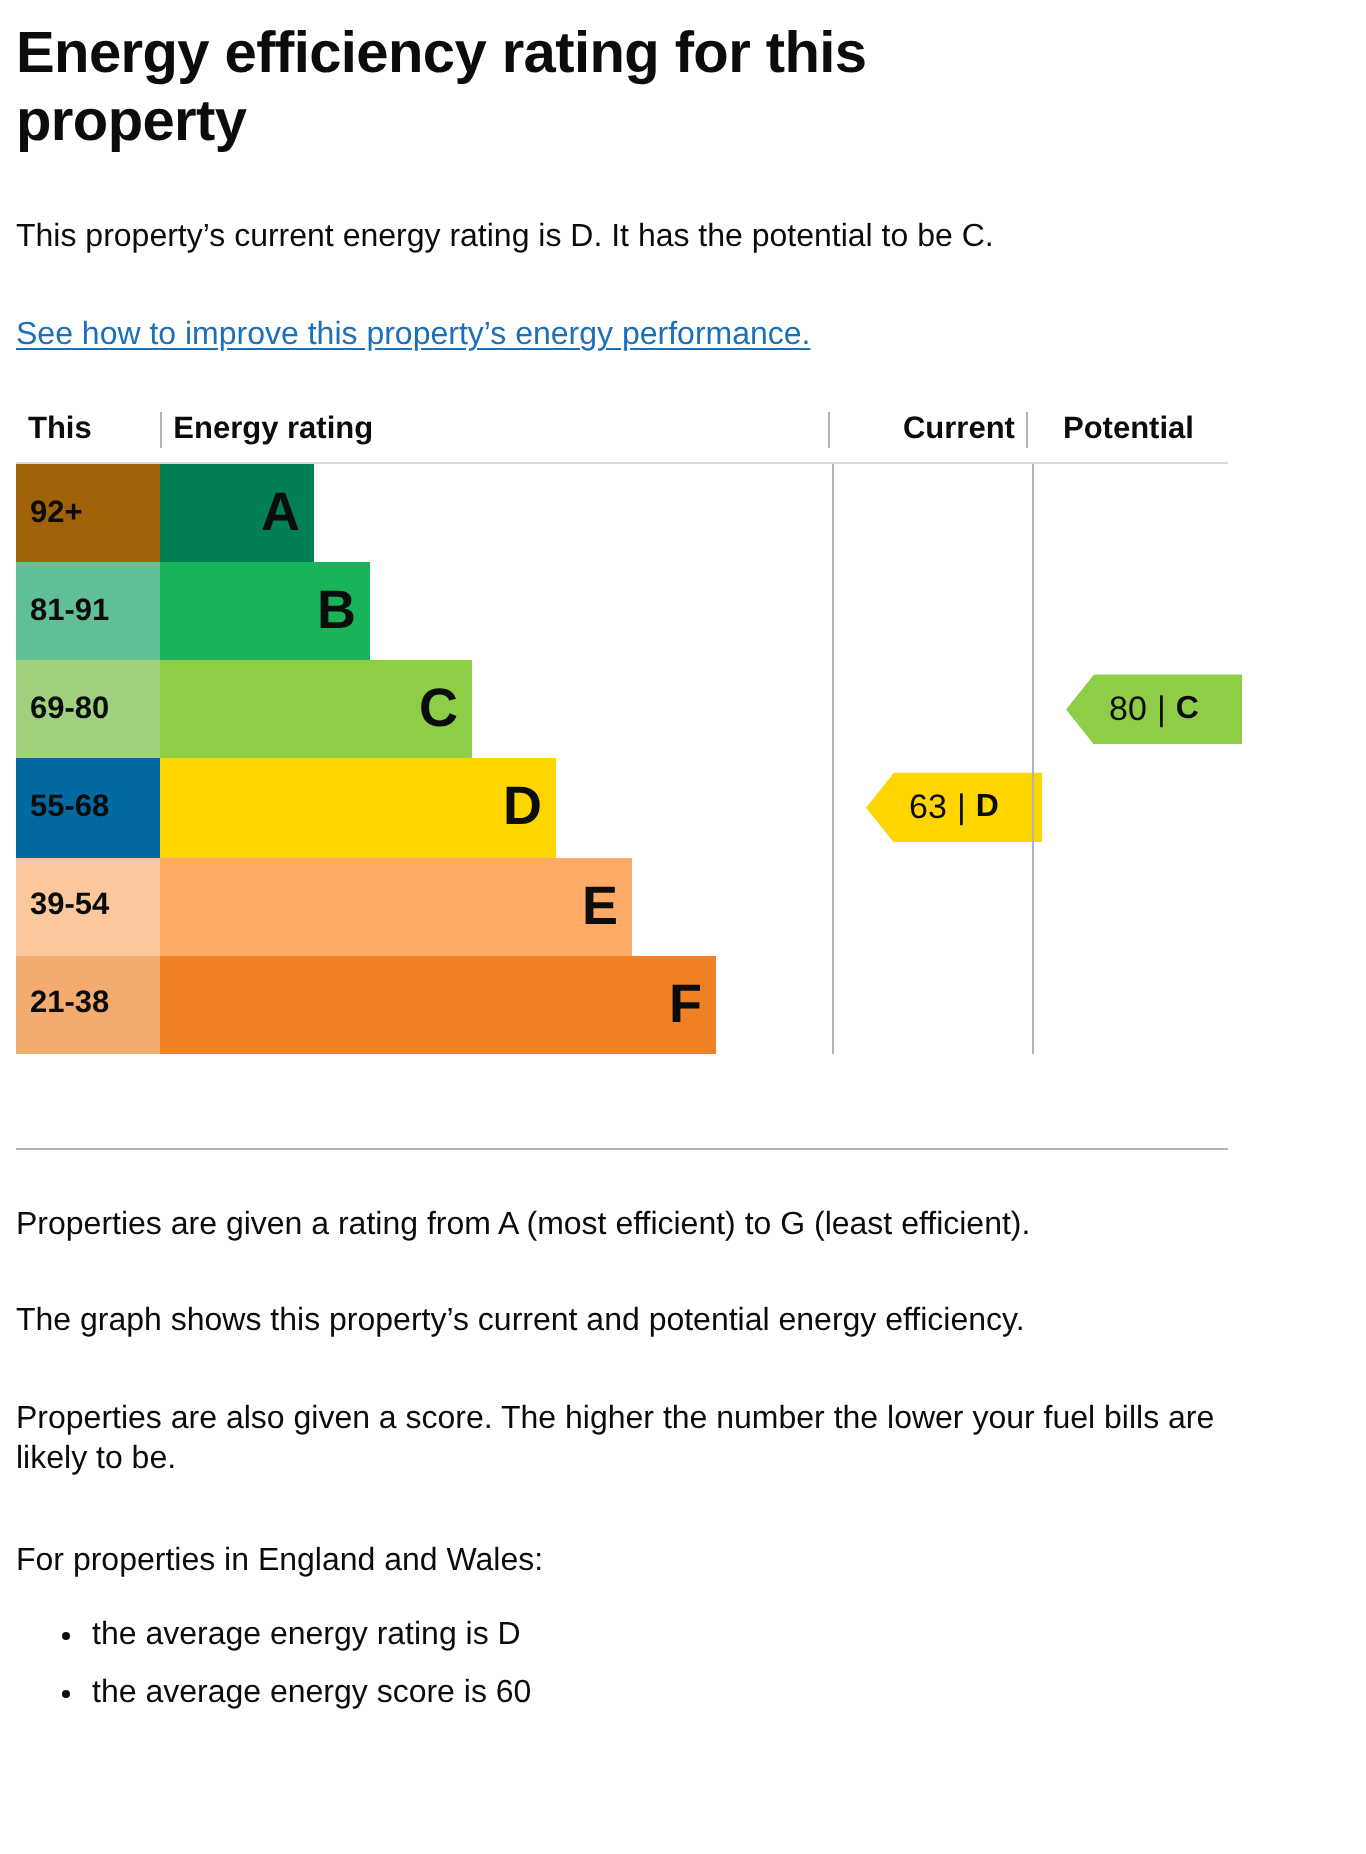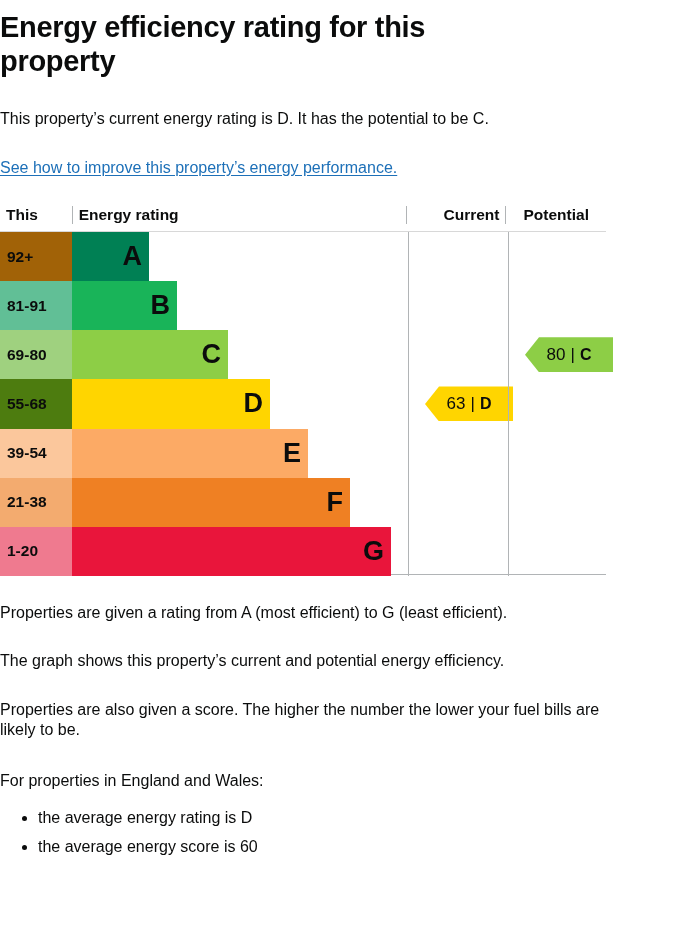--- a/index.html
+++ b/index.html
@@ -4,21 +4,21 @@
 <style>
   * { box-sizing: border-box; }
   html, body {
     margin: 0; padding: 0;
     width: 683px; height: 927px;
     background: #ffffff;
     font-family: "Liberation Sans", sans-serif;
     color: #0b0c0c;
     overflow: hidden;
   }
-  .page { position: relative; width: 683px; height: 927px; padding: 0 0; }
+  .page { position: relative; width: 683px; height: 927px; padding: 0 8px; }
 
   h1.page-title {
     margin: 0; padding-top: 10px;
     font-size: 29px; line-height: 1.18;
     font-weight: 700; letter-spacing: -0.3px;
     color: #0b0c0c; max-width: 520px;
   }
   p.body-text {
     font-size: 16px; line-height: 1.3;
     margin: 0; color: #0b0c0c;
@@ -135,21 +135,21 @@
           <div class="col-current"></div>
           <div class="col-potential">
             <div class="marker" style="background: rgb(141, 206, 70);">
               <span>80</span>
               <span class="m-sep">|</span>
               <span class="m-letter">C</span>
             </div>
           </div>
         </div>
         <div class="epc-row">
-          <div class="score-cell" style="background: #4d7c0f;">55-68</div>
+          <div class="score-cell" style="background: #0369a1;">55-68</div>
           <div class="rating-cell">
             <div class="bar" style="width: 198px; background: rgb(255, 213, 0);">D</div>
           </div>
           <div class="col-current">
             <div class="marker" style="background: rgb(255, 213, 0);">
               <span>63</span>
               <span class="m-sep">|</span>
               <span class="m-letter">D</span>
             </div>
           </div>
@@ -164,28 +164,20 @@
           <div class="col-potential"></div>
         </div>
         <div class="epc-row">
           <div class="score-cell" style="background: rgb(243, 171, 111);">21-38</div>
           <div class="rating-cell">
             <div class="bar" style="width: 278px; background: rgb(239, 128, 35);">F</div>
           </div>
           <div class="col-current"></div>
           <div class="col-potential"></div>
         </div>
-        <div class="epc-row">
-          <div class="score-cell" style="background: rgb(239, 122, 143);">1-20</div>
-          <div class="rating-cell">
-            <div class="bar" style="width: 319px; background: rgb(233, 21, 59);">G</div>
-          </div>
-          <div class="col-current"></div>
-          <div class="col-potential"></div>
-        </div>
       </div>
 
   </div>
 
   <p class="body-text" id="rating-para">Properties are given a rating from A (most efficient) to G (least efficient).</p>
   <p class="body-text" id="graph-para">The graph shows this property’s current and potential energy efficiency.</p>
   <p class="body-text" id="score-para">Properties are also given a score. The higher the number the lower your fuel bills are likely to be.</p>
   <p class="body-text" id="region-para">For properties in England and Wales:</p>
 
   <ul class="avg-list" id="avg-list">

